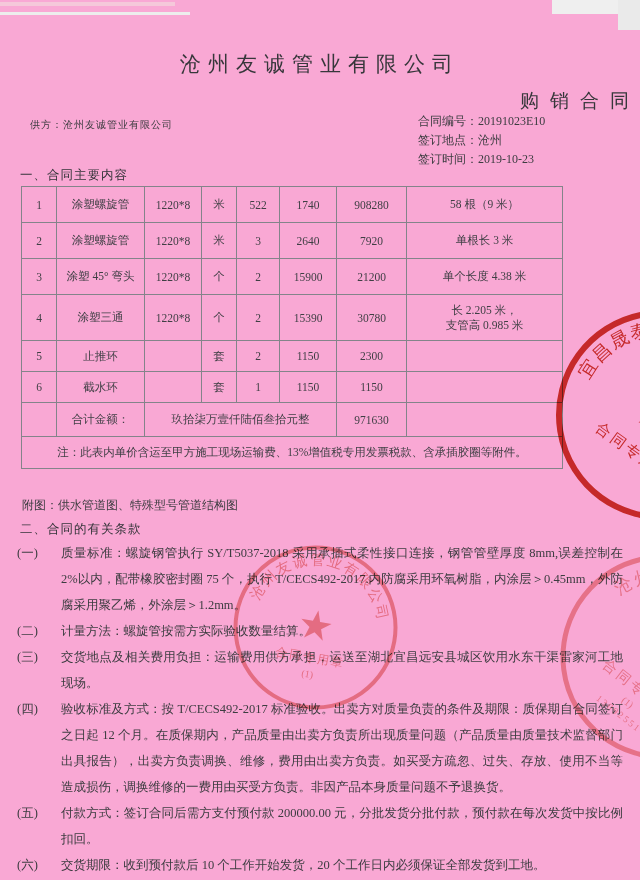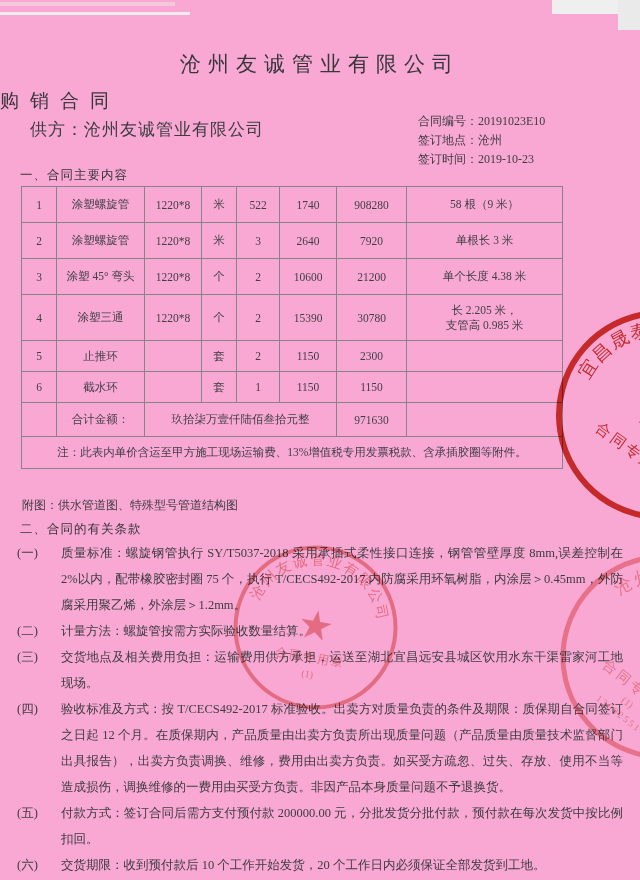--- a/index.html
+++ b/index.html
@@ -4,23 +4,23 @@
 <style>
   html,body{margin:0;padding:0;}
   .page{
     position:relative; width:640px; height:880px; overflow:hidden;
     background:#f9a8d4; color:#3c3c40;
     font-family:"Liberation Serif","DejaVu Serif",serif;
   }
   .artifact{position:absolute;}
   .title1{position:absolute; top:50px; left:0; width:100%; text-align:center;
           font-size:21px; letter-spacing:7px; color:#37373b;}
-  .title2{position:absolute; top:88px; left:0; width:100%; text-align:left;
+  .title2{position:absolute; top:88px; left:0; width:100%; text-align:right;
           font-size:19px; letter-spacing:11px; color:#37373b;}
-  .party{position:absolute; left:30px; font-size:17px; letter-spacing:1px;}
+  .party{position:absolute; left:30px; font-size:10px; letter-spacing:1px;}
   .party.supplier{top:118px;} .party.buyer{top:150px;}
   .meta{position:absolute; left:418px; top:112px; font-size:12px; line-height:19px;}
   .meta div{white-space:nowrap;}
   .sec-heading{position:absolute; left:20px; font-size:12.5px; letter-spacing:1px; color:#333338;}
   .h1{top:167px;} .h2{top:521px;}
   table.main{
     position:absolute; left:21px; top:186px; width:541px;
     border-collapse:collapse; table-layout:fixed; font-size:11.5px; color:#3f3f44;
   }
   table.main th, table.main td{
@@ -98,21 +98,21 @@
       <td>2640</td>
       <td>7920</td>
       <td class="remark">单根长 3 米</td>
     </tr>
     <tr class="r2">
       <td>3</td>
       <td>涂塑 45° 弯头</td>
       <td>1220*8</td>
       <td>个</td>
       <td>2</td>
-      <td>10600</td>
+      <td>15900</td>
       <td>21200</td>
       <td class="remark">单个长度 4.38 米</td>
     </tr>
     <tr class="r3">
       <td>4</td>
       <td>涂塑三通</td>
       <td>1220*8</td>
       <td>个</td>
       <td>2</td>
       <td>15390</td>

